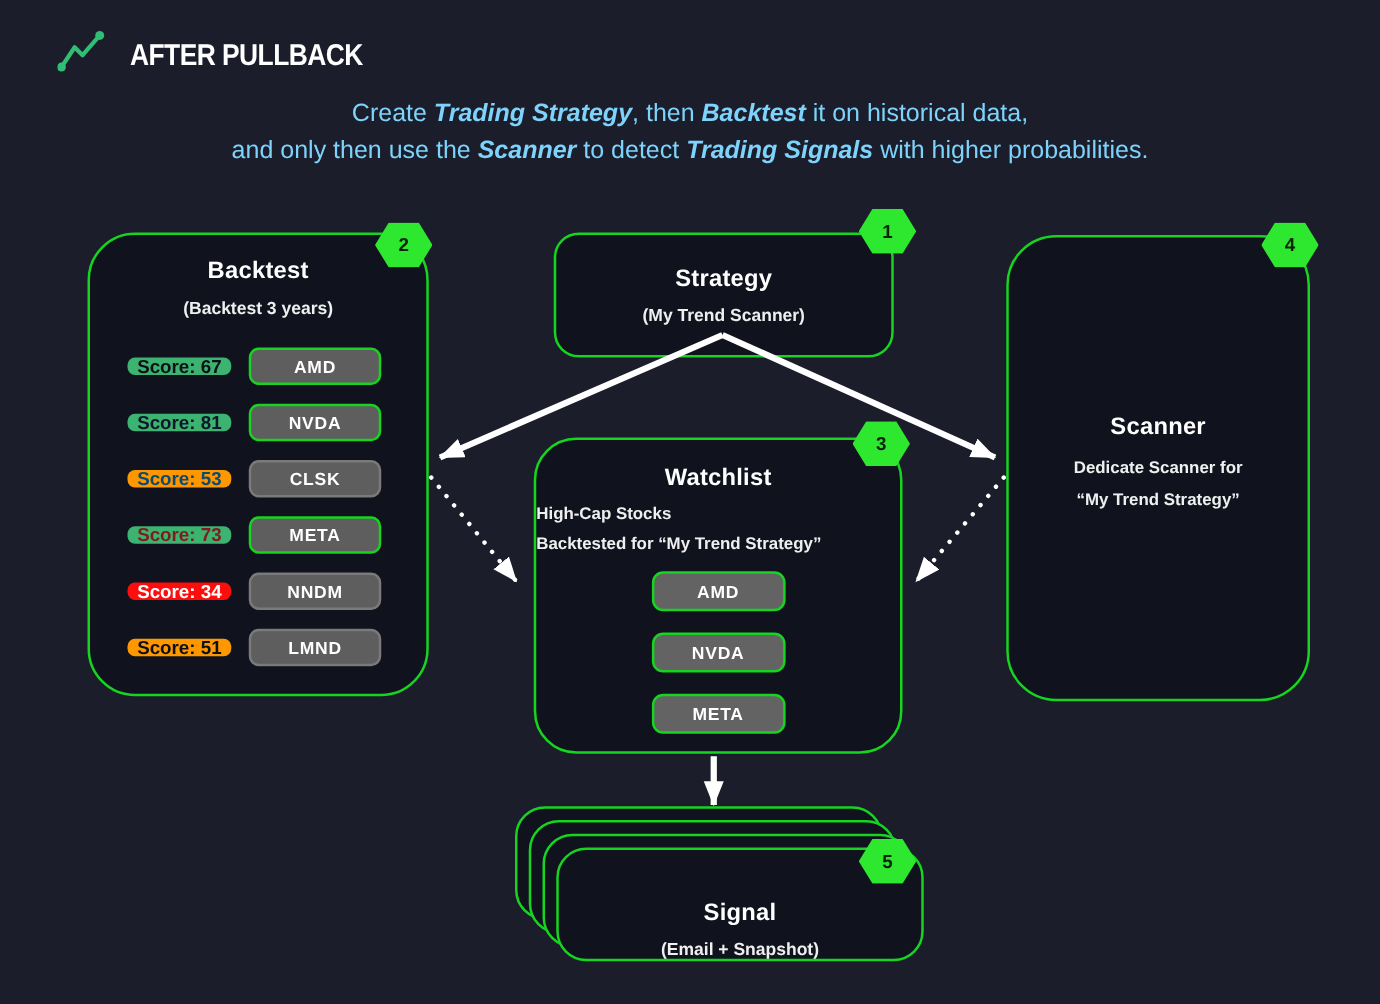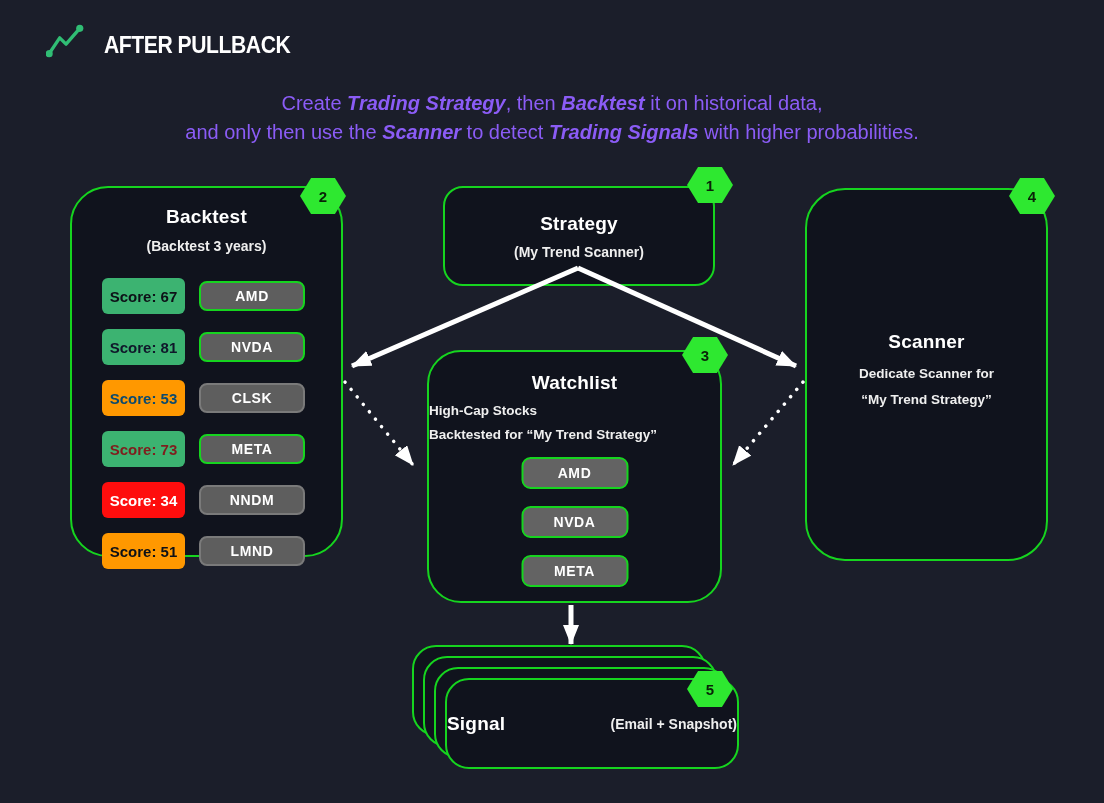--- a/index.html
+++ b/index.html
@@ -7,63 +7,63 @@
     position:relative;width:1104px;height:803px;overflow:hidden;
     background:#1b1e2a;font-family:"Liberation Sans",sans-serif;color:#fff;
   }
   
   .logo{position:absolute;left:46px;top:23px;display:flex;align-items:flex-end;gap:20px;}
   .logo-text{
     display:inline-block;font-size:24px;font-weight:800;color:#fff;
     letter-spacing:-0.5px;transform:scaleX(0.88);transform-origin:left center;white-space:nowrap;
   }
   
-  .headline{position:absolute;left:0;top:89px;width:100%;text-align:center;
-    font-size:20px;line-height:29px;color:#8b5cf6;font-weight:400;}
+  .headline{position:absolute;left:0;top:77px;width:100%;text-align:center;
+    font-size:20px;line-height:29px;color:#7dd3fc;font-weight:400;}
   .headline .em{font-weight:700;font-style:italic;}
   
   .box{position:absolute;box-sizing:border-box;background:#10131d;
     border:2px solid #16d41f;font-weight:700;}
   .box-title{font-size:19px;font-weight:700;text-align:center;color:#fff;letter-spacing:0.2px;}
   .box-sub{font-size:14px;font-weight:700;text-align:center;color:#efefef;}
   .box-sub-sm{font-size:13.5px;font-weight:700;text-align:left;color:#efefef;}
   #box-strategy{left:443px;top:186px;width:272px;height:100px;border-radius:20px;
     display:flex;flex-direction:column;align-items:center;justify-content:center;gap:9px;z-index:3;}
   #box-backtest{left:70px;top:186px;width:273px;height:371px;border-radius:38px;z-index:3;}
   #box-watchlist{left:427px;top:350px;width:295px;height:253px;border-radius:34px;z-index:3;}
   #box-scanner{left:805px;top:188px;width:243px;height:373px;border-radius:40px;
     display:flex;flex-direction:column;align-items:center;justify-content:center;z-index:3;}
   #box-scanner .box-title{margin-bottom:13px;}
   #box-scanner .box-sub-sm{margin-top:0;margin-bottom:11px;}
   
   .bt-head{position:absolute;left:0;top:18px;width:100%;}
   .bt-head .box-sub{margin-top:10px;}
   .bt-rows{position:absolute;left:30px;top:90px;display:flex;flex-direction:column;gap:15px;}
   .bt-row{display:flex;gap:14px;align-items:center;}
-  .score-pill{width:83px;height:36px;border-radius:6px;display:flex;align-items:center;
+  .score-pill{width:83px;height:14px;border-radius:6px;display:flex;align-items:center;
     justify-content:center;font-size:15px;font-weight:700;box-sizing:border-box;}
   .chip{width:106px;height:30px;border-radius:8px;background:#5e5e5e;border:2px solid #7a7a7a;
     display:flex;align-items:center;justify-content:center;font-size:14px;font-weight:700;
     color:#fff;letter-spacing:0.6px;box-sizing:border-box;}
   
   .wl-head{position:absolute;left:0;top:20px;width:100%;}
   .wl-head .box-sub-sm{margin-top:9px;}
   .wl-chips{position:absolute;left:50%;top:105px;transform:translateX(-50%);
     display:flex;flex-direction:column;gap:17px;}
   .wl-chip{width:107px;height:32px;border-radius:9px;background:#636363;border:2px solid #16d41f;
     display:flex;align-items:center;justify-content:center;font-size:14px;font-weight:700;
     color:#fff;letter-spacing:0.6px;box-sizing:border-box;}
   
   .sig-card{position:absolute;width:294px;height:91px;border-radius:24px;background:#10131d;
     border:2px solid #16d41f;box-sizing:border-box;}
   #sig-back1{left:412px;top:645px;z-index:1;}
   #sig-back2{left:423px;top:656px;z-index:2;}
   #sig-back3{left:434px;top:667px;z-index:3;}
-  #sig-front{left:445px;top:678px;z-index:5;display:flex;flex-direction:row;
-    align-items:center;justify-content:space-between;gap:21px;}
+  #sig-front{left:445px;top:678px;z-index:5;display:flex;flex-direction:column;
+    align-items:center;justify-content:flex-end;gap:9px;}
   
   .hexbadge{position:absolute;width:46px;height:36px;z-index:7;background:#2ee830;
     clip-path:polygon(24% 0,76% 0,100% 50%,76% 100%,24% 100%,0 50%);
     display:flex;align-items:center;justify-content:center;
     font-size:15px;font-weight:700;color:#0a2208;}
   #badge-1{left:687px;top:167px;}
   #badge-2{left:300px;top:178px;}
   #badge-3{left:682px;top:337px;}
   #badge-4{left:1009px;top:178px;}
   #badge-5{left:687px;top:671px;z-index:7;}

